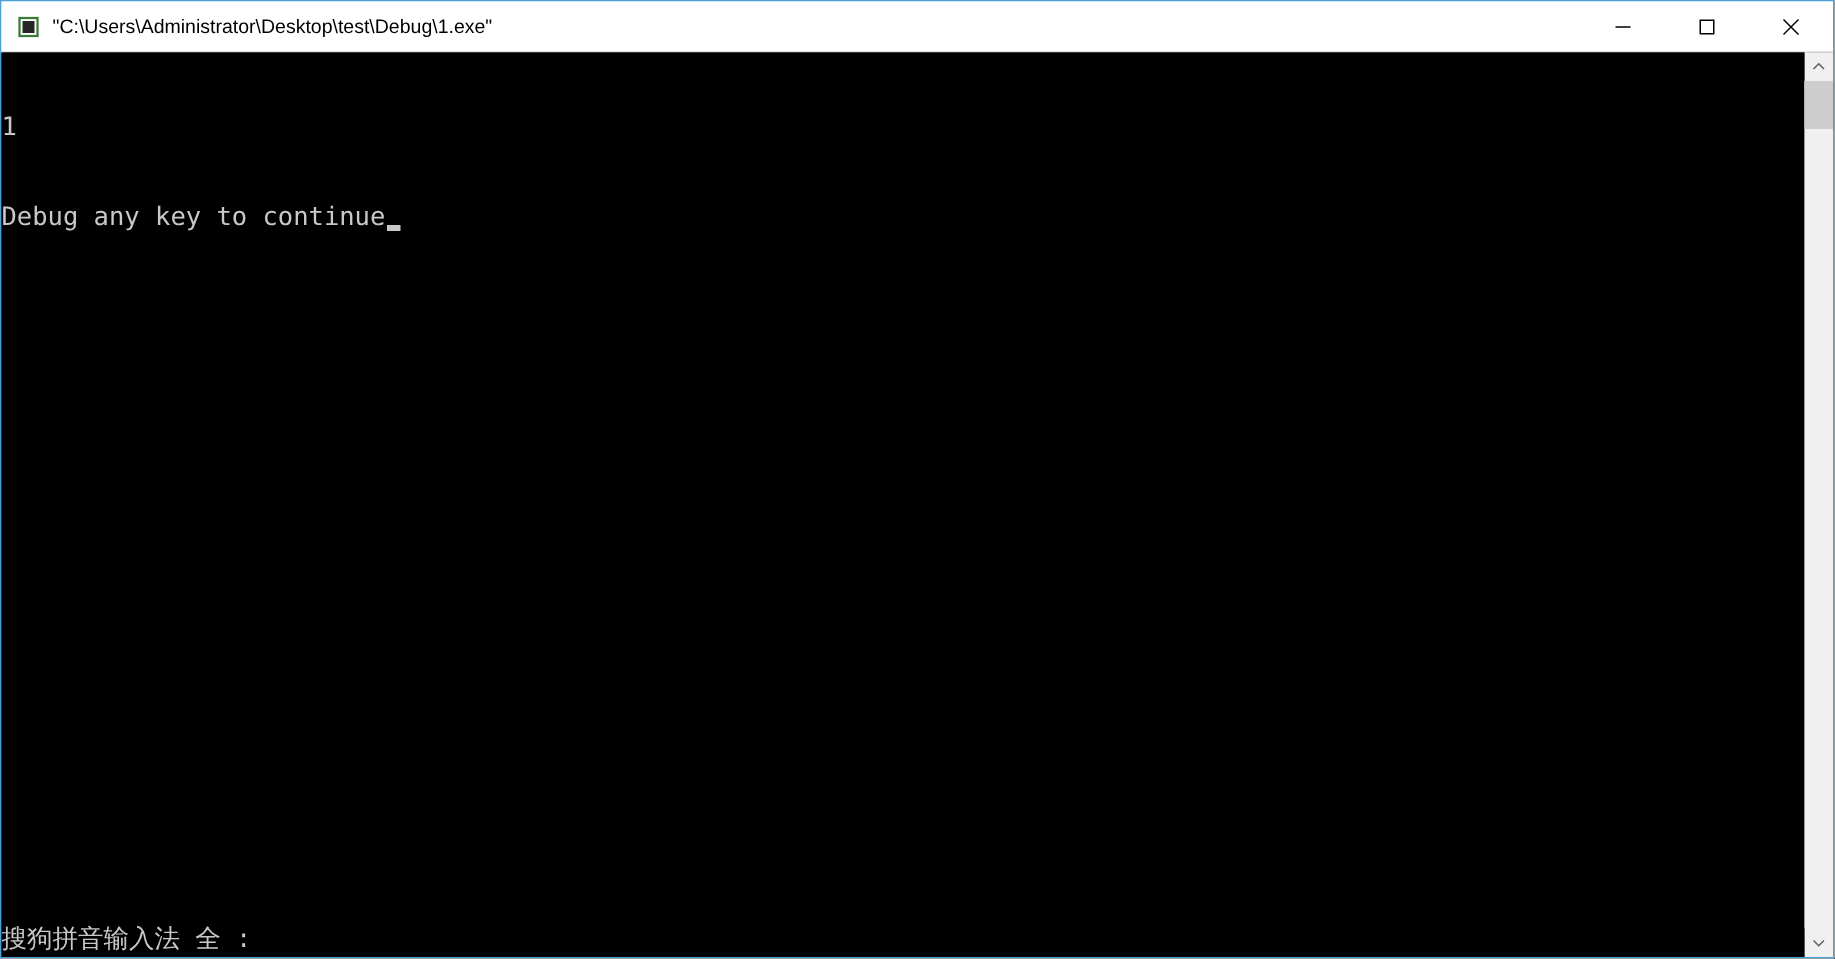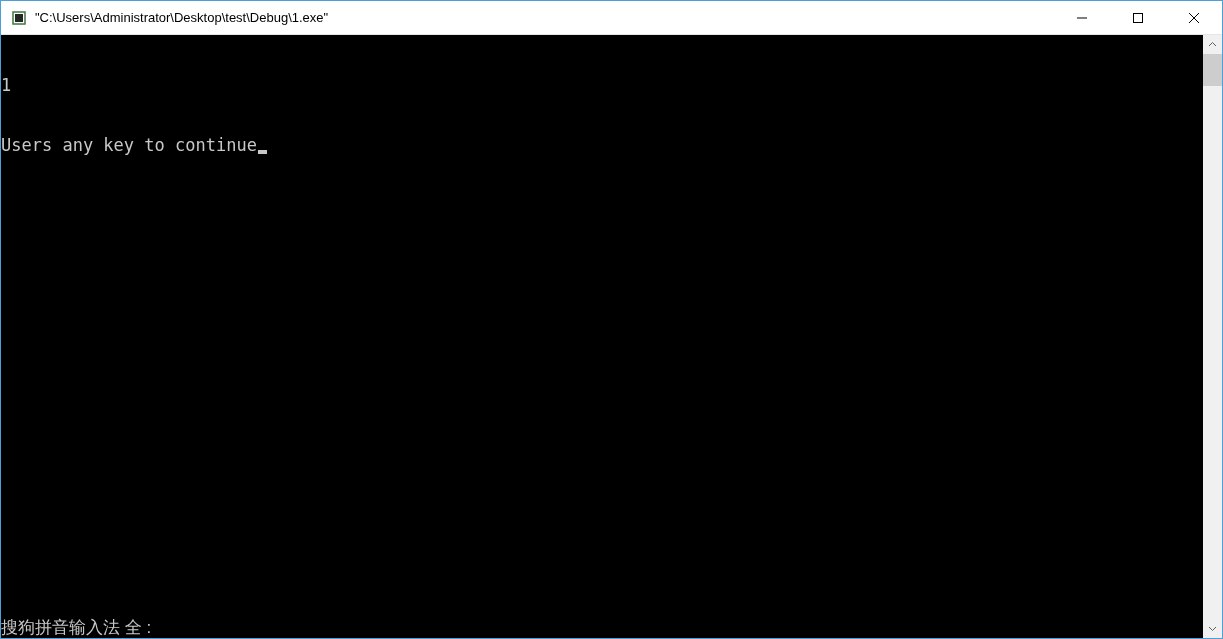--- a/index.html
+++ b/index.html
@@ -114,21 +114,21 @@
       background: #c8c8c8;
       margin-left: 1px;
       margin-bottom: 1px;
     }
     
     .ime-status {
       position: absolute;
       bottom: 0;
       left: 0;
       color: #c8c8c8;
-      font-family: Liberation Sans, sans-serif;
+      font-family: Liberation Mono, monospace;
       font-size: 17px;
       line-height: 20px;
     }
     
     .scrollbar {
       width: 19px;
       background: #f0f0f0;
       display: flex;
       flex-direction: column;
     }
@@ -193,21 +193,21 @@
           <line x1="11" y1="1" x2="1" y2="11" stroke="#000" stroke-width="1"></line>
         </svg>
       </button>
     </div>
   </div>
 
   <div class="console-area">
     <div class="console-content">
       <span class="console-line">1</span>
       <div class="line-with-cursor">
-        <span>Users any key to continue</span><span class="cursor"></span>
+        <span>Debug any key to continue</span><span class="cursor"></span>
       </div>
       <div class="ime-status">搜狗拼音输入法 全 :</div>
     </div>
 
     <div class="scrollbar">
       <div class="scrollbar-button">
         <svg viewBox="0 0 9 9">
           <path d="M1 6 L4.5 2.5 L8 6" fill="none" stroke="#606060" stroke-width="1"></path>
         </svg>
       </div>

